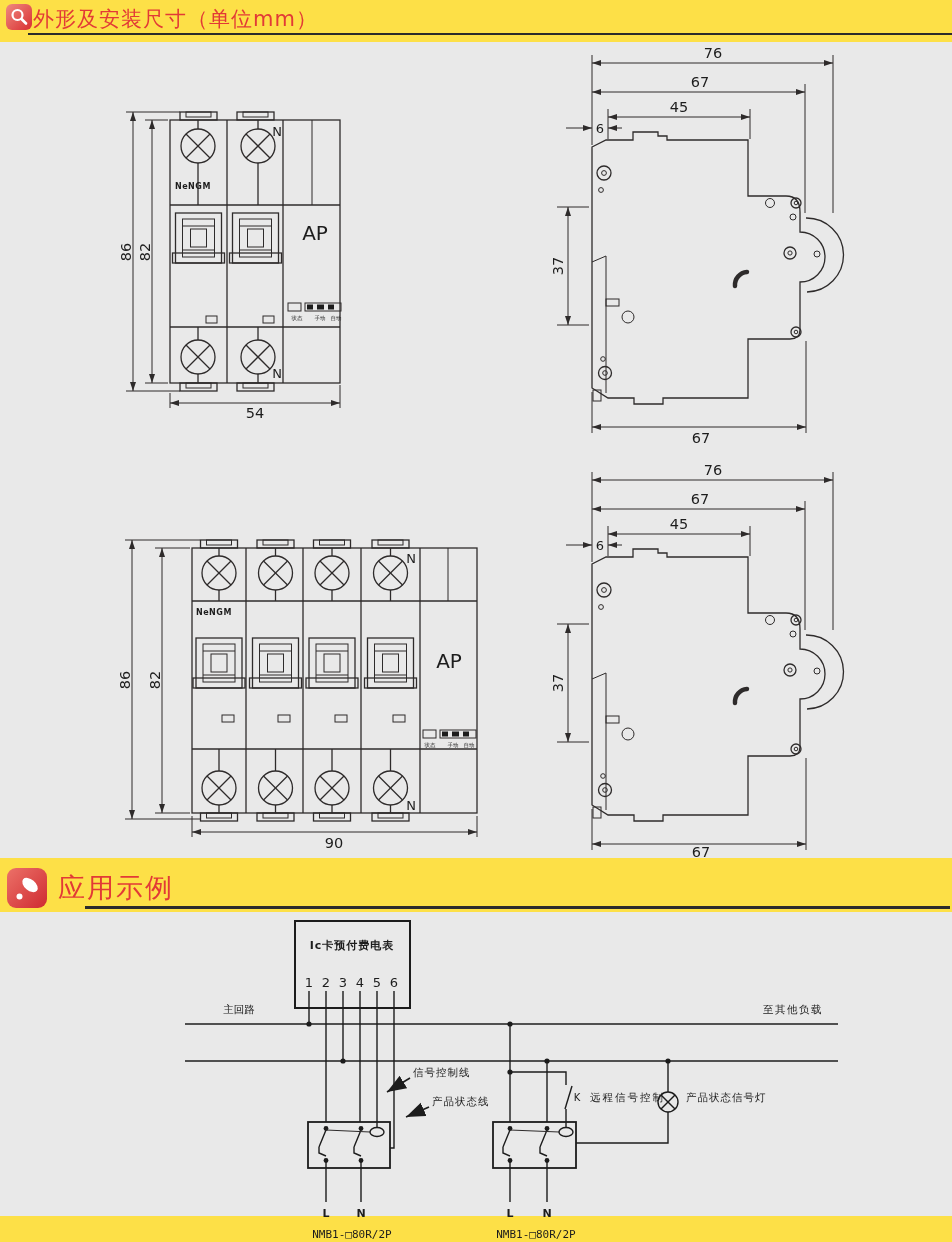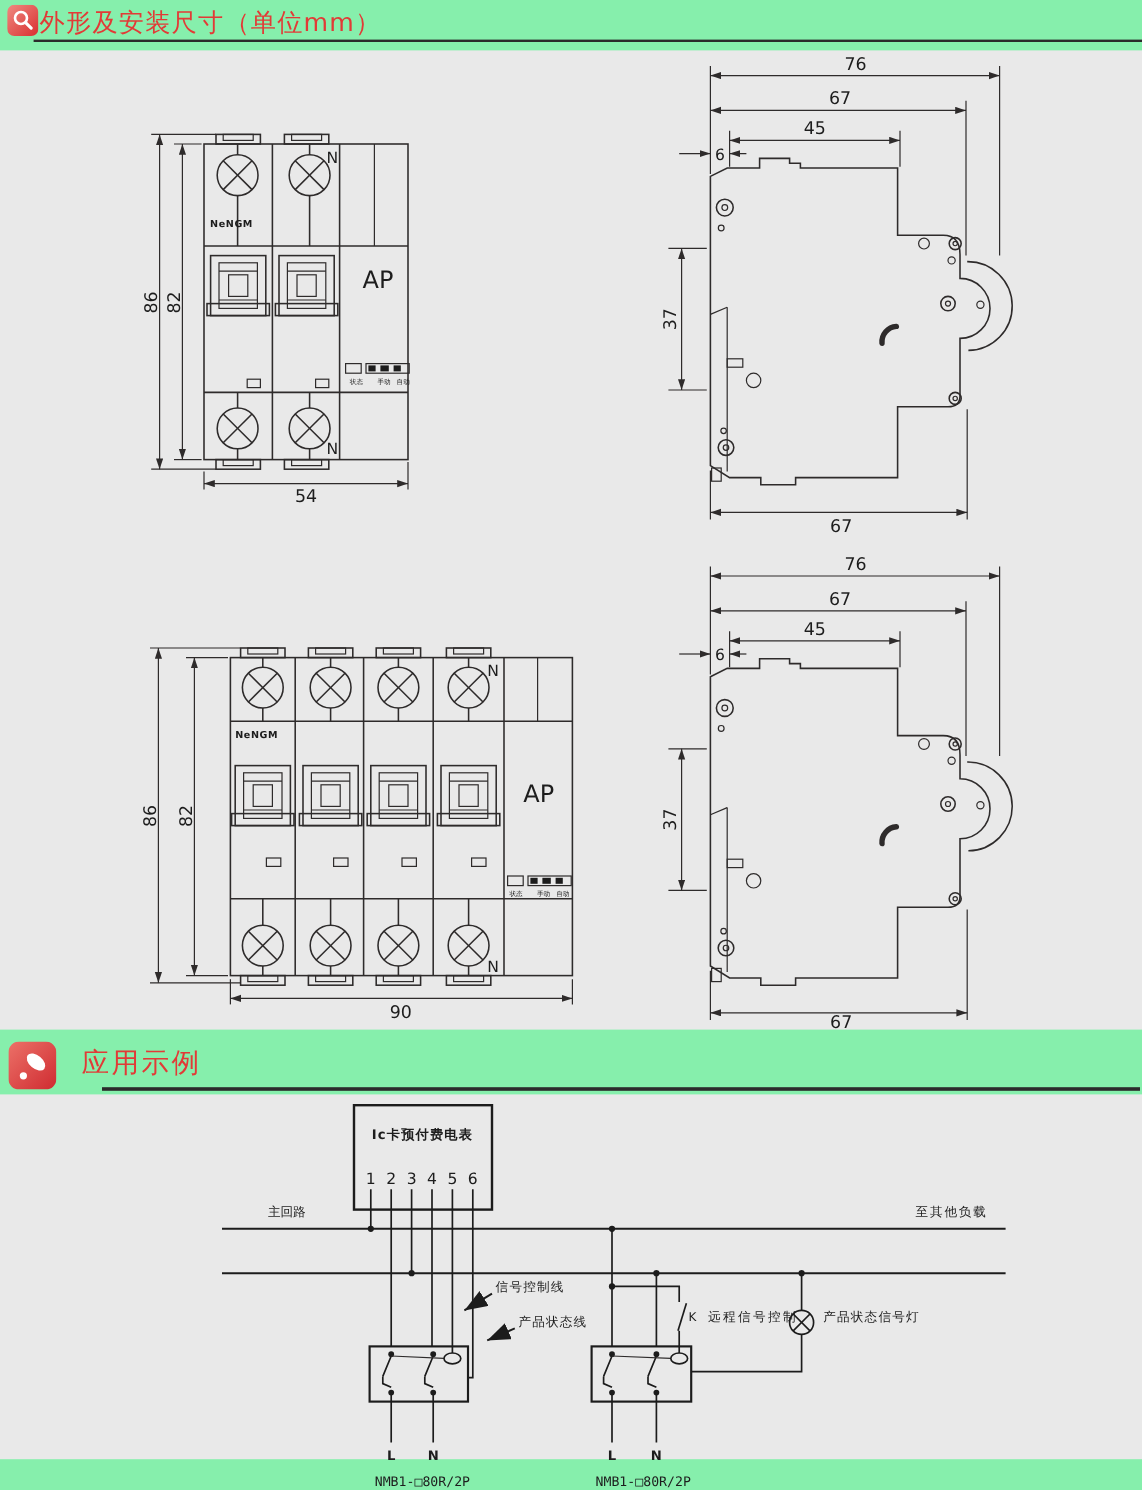--- a/index.html
+++ b/index.html
@@ -1,20 +1,20 @@
 <!DOCTYPE html>
 <html><head>
 <meta charset="utf-8">
 <style>
   html,body{margin:0;padding:0;background:#fff;}
-  .page{position:relative;width:952px;height:1242px;background:#86efac;overflow:hidden;
+  .page{position:relative;width:952px;height:1242px;background:#fde047;overflow:hidden;
         font-family:"DejaVu Sans",sans-serif;}
   .sec-title{position:absolute;color:#e23a36;white-space:nowrap;}
   .t1{left:33px;top:5px;font-size:21px;letter-spacing:1px;}
-  .t2{left:68px;top:870px;font-size:23px;letter-spacing:2px;}
+  .t2{left:58px;top:870px;font-size:27px;letter-spacing:2px;}
   .rule{position:absolute;background:#2b2b2b;}
   .rule1{left:28px;top:33px;width:924px;height:2px;}
   .rule2{left:85px;top:906px;width:865px;height:3px;}
   .panel{position:absolute;left:0;width:952px;background:#e9e9e9;}
   .panel1{top:42px;height:816px;}
   .panel2{top:912px;height:304px;}
   .hicon{position:absolute;}
   .hicon1{left:6px;top:4px;}
   .hicon2{left:7px;top:868px;}
   svg text{font-family:"DejaVu Sans",sans-serif;fill:#1d1d1d;}

